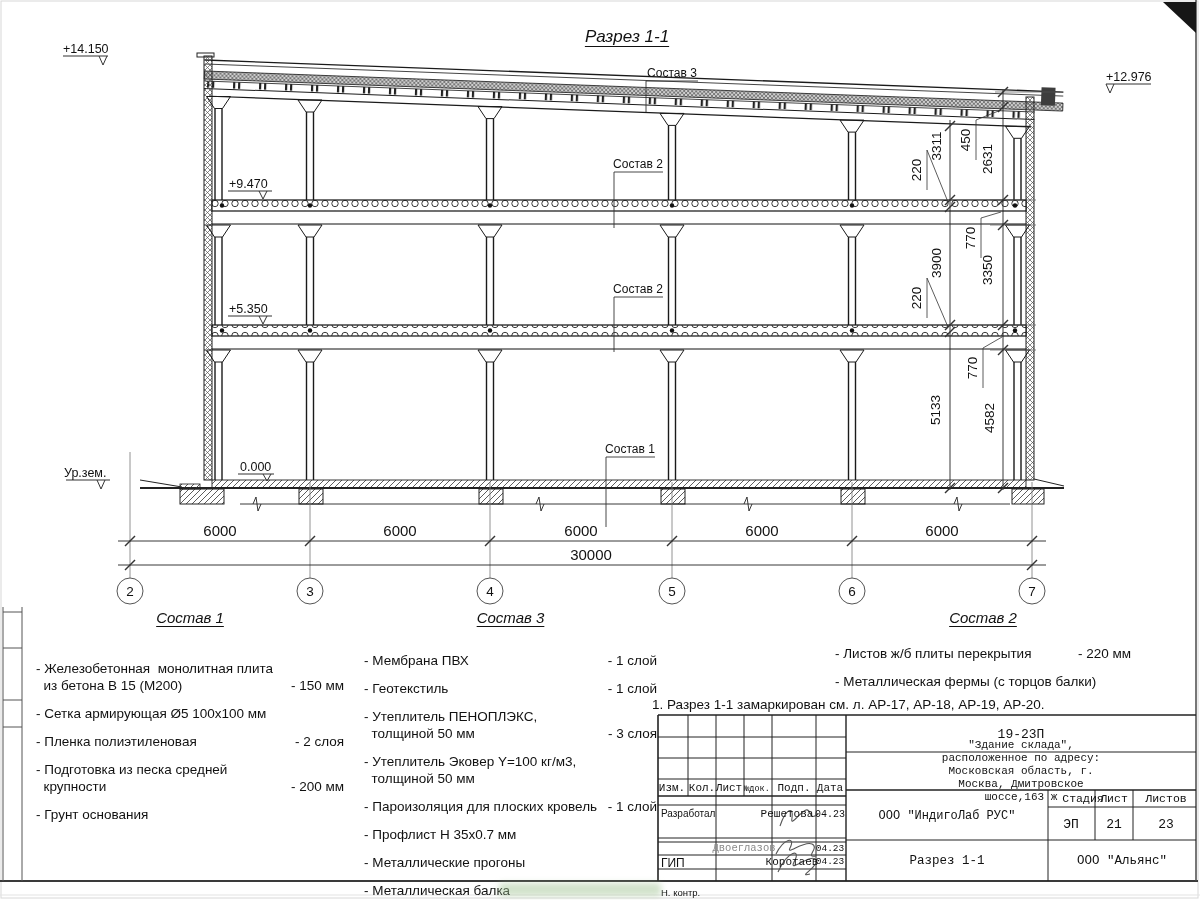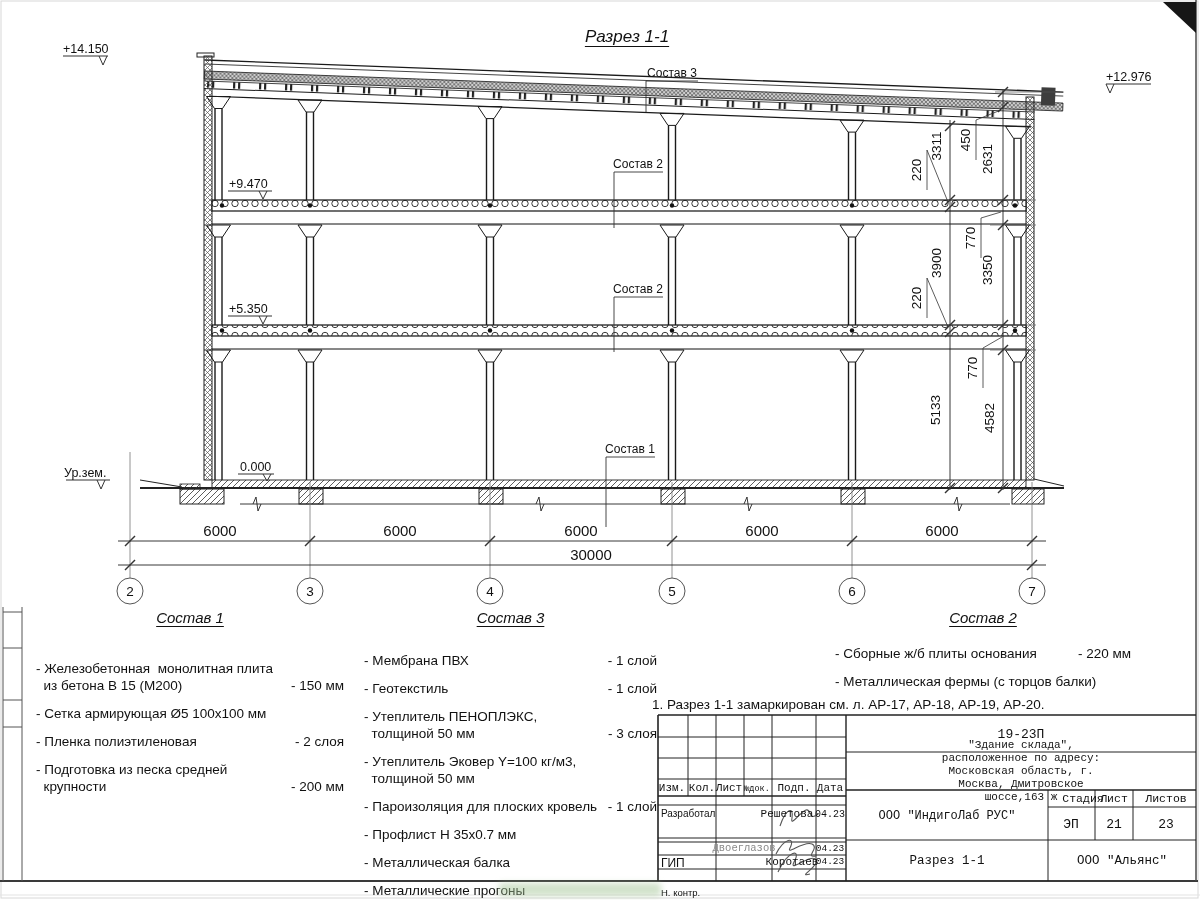--- a/index.html
+++ b/index.html
@@ -364,20 +364,24 @@
       </div>
   <div class="ci">
         <div class="ct">- Пленка полиэтиленовая</div>
         <div class="cv">-  2 слоя</div>
       </div>
   <div class="ci">
         <div class="ct">- Подготовка из песка средней
   крупности</div>
         <div class="cv">- 200 мм</div>
       </div>
+  <div class="ci">
+        <div class="ct">- Грунт основания</div>
+        <div class="cv"></div>
+      </div>
 </div>
 
 <div class="comp" style="left:364px;top:609px;width:293px;">
   <div class="comp-h" style="margin-bottom:26px;">Состав 3</div>
   <div class="ci">
         <div class="ct">- Мембрана ПВХ</div>
         <div class="cv">- 1 слой</div>
       </div>
   <div class="ci">
         <div class="ct">- Геотекстиль</div>
@@ -395,33 +399,33 @@
       </div>
   <div class="ci">
         <div class="ct">- Пароизоляция для плоских кровель</div>
         <div class="cv">- 1 слой</div>
       </div>
   <div class="ci">
         <div class="ct">- Профлист Н 35х0.7 мм</div>
         <div class="cv"></div>
       </div>
   <div class="ci">
+        <div class="ct">- Металлические прогоны</div>
+        <div class="cv"></div>
+      </div>
+  <div class="ci">
         <div class="ct">- Металлическая балка</div>
-        <div class="cv"></div>
-      </div>
-  <div class="ci">
-        <div class="ct">- Металлические прогоны</div>
         <div class="cv"></div>
       </div>
 </div>
 
 <div class="comp" style="left:835px;top:609px;width:296px;">
   <div class="comp-h" style="margin-bottom:19px;">Состав 2</div>
   <div class="ci">
-        <div class="ct">- Сборные ж/б плиты основания</div>
+        <div class="ct">- Листов ж/б плиты перекрытия</div>
         <div class="cv">- 220 мм</div>
       </div>
   <div class="ci">
         <div class="ct">- Металлическая фермы (с торцов балки)</div>
         <div class="cv"></div>
       </div>
 </div>
 
 <div class="note" style="left:652px;top:697px;">1. Разрез 1-1 замаркирован см. л. АР-17, АР-18, АР-19, АР-20.</div>
 

